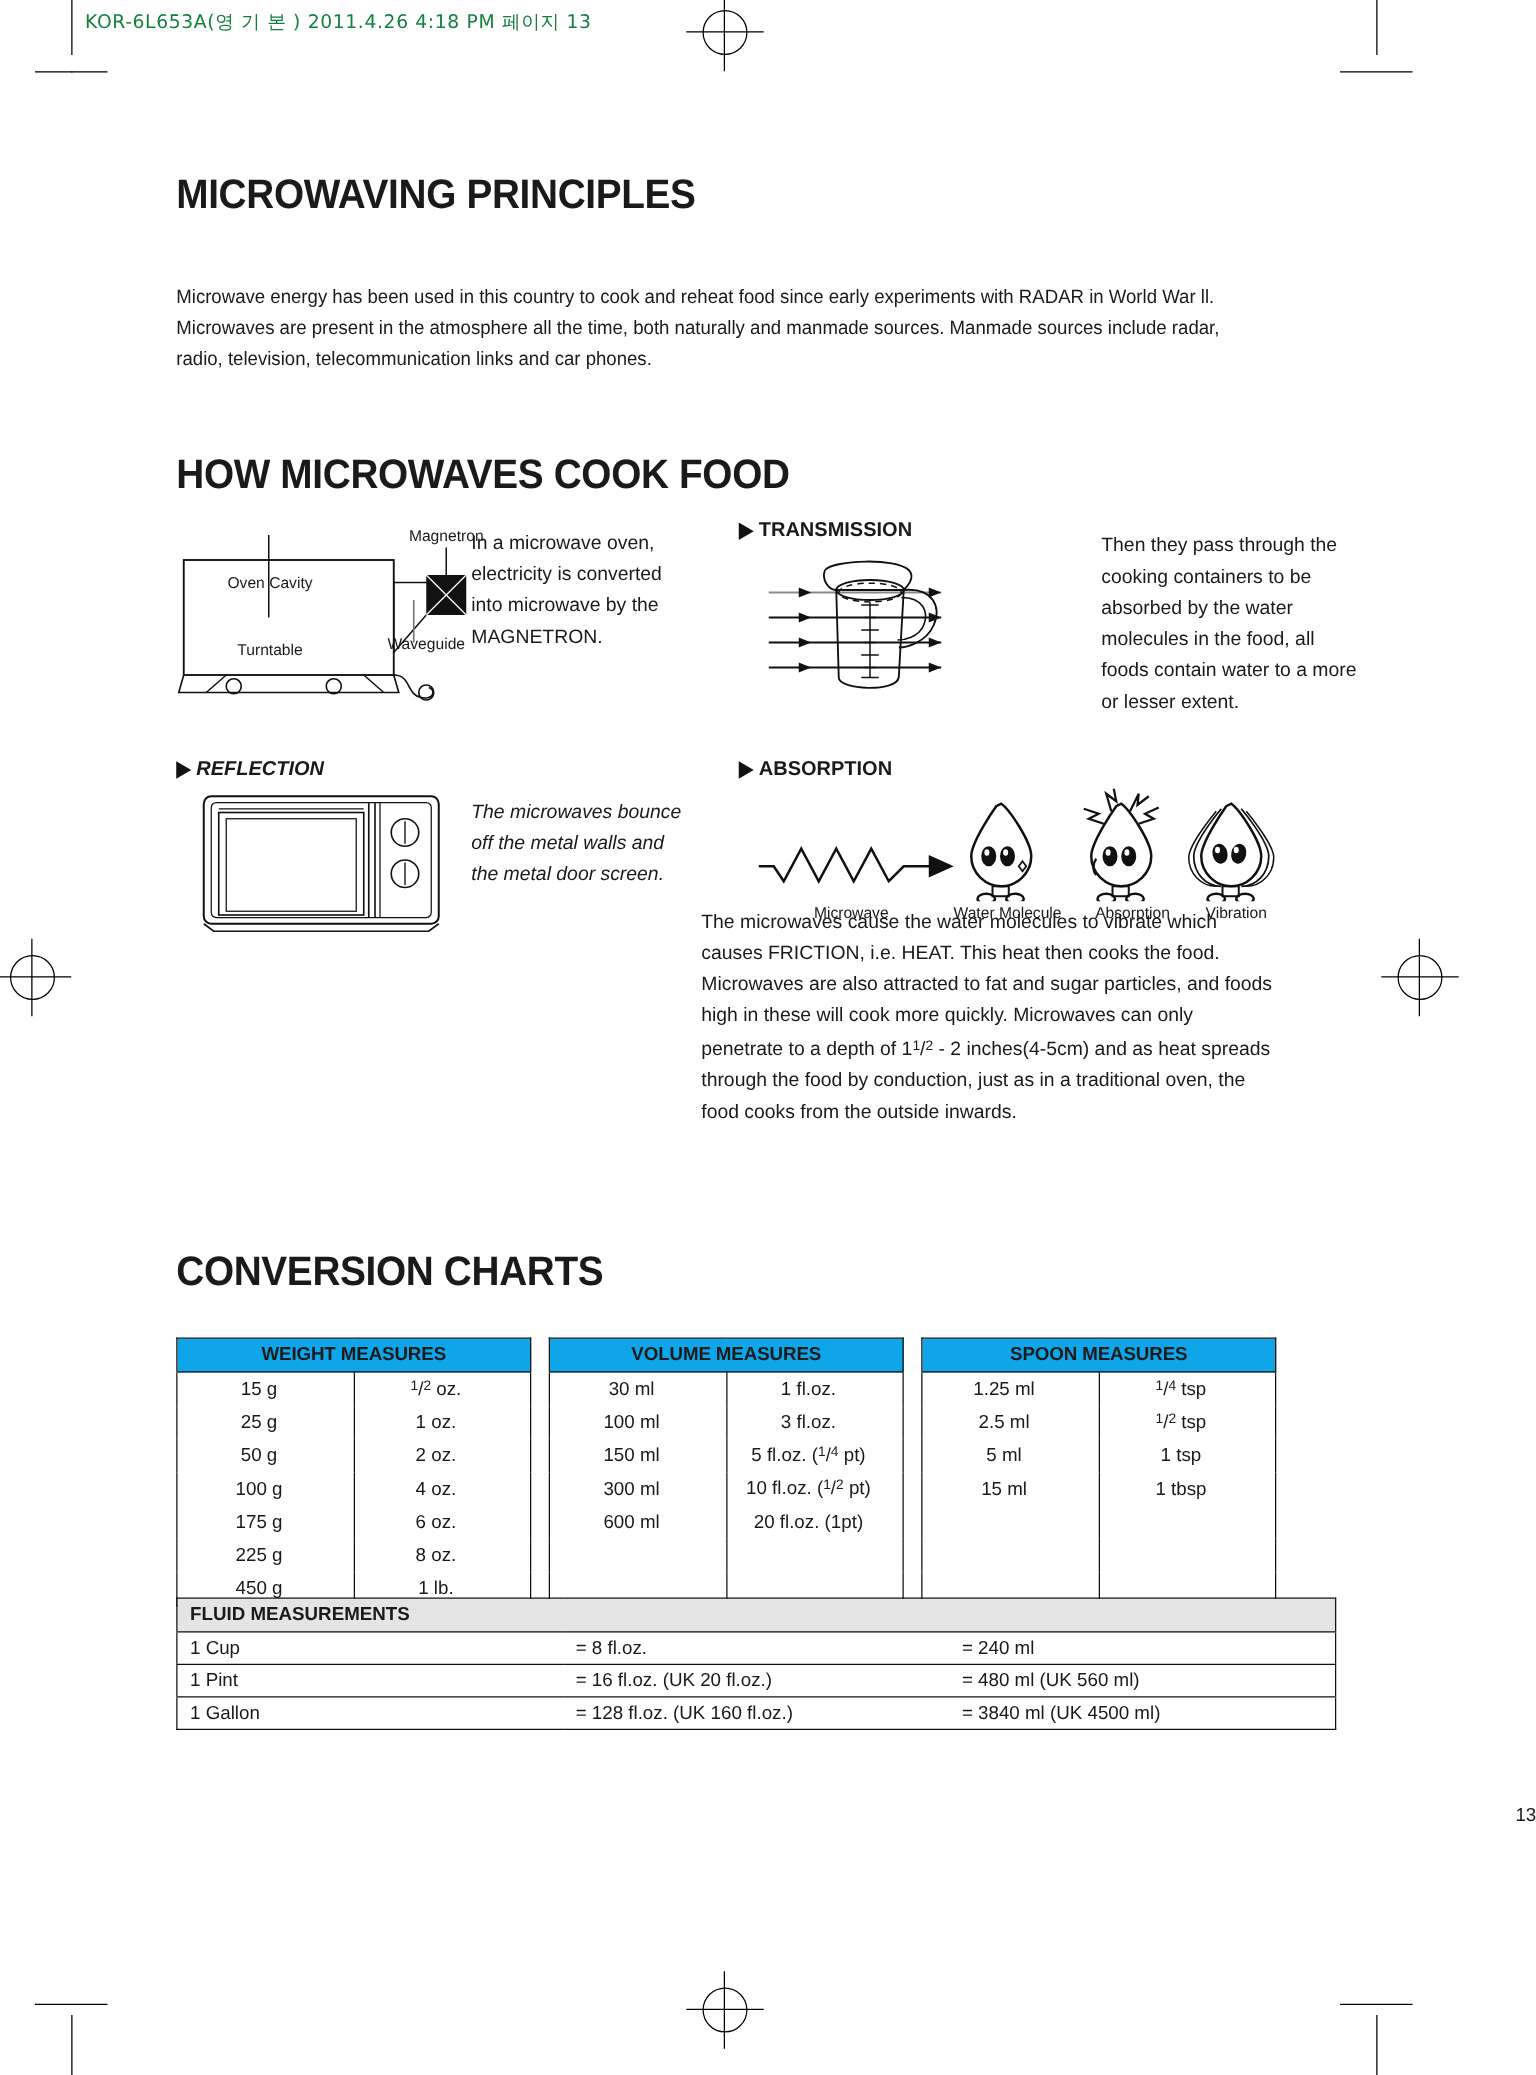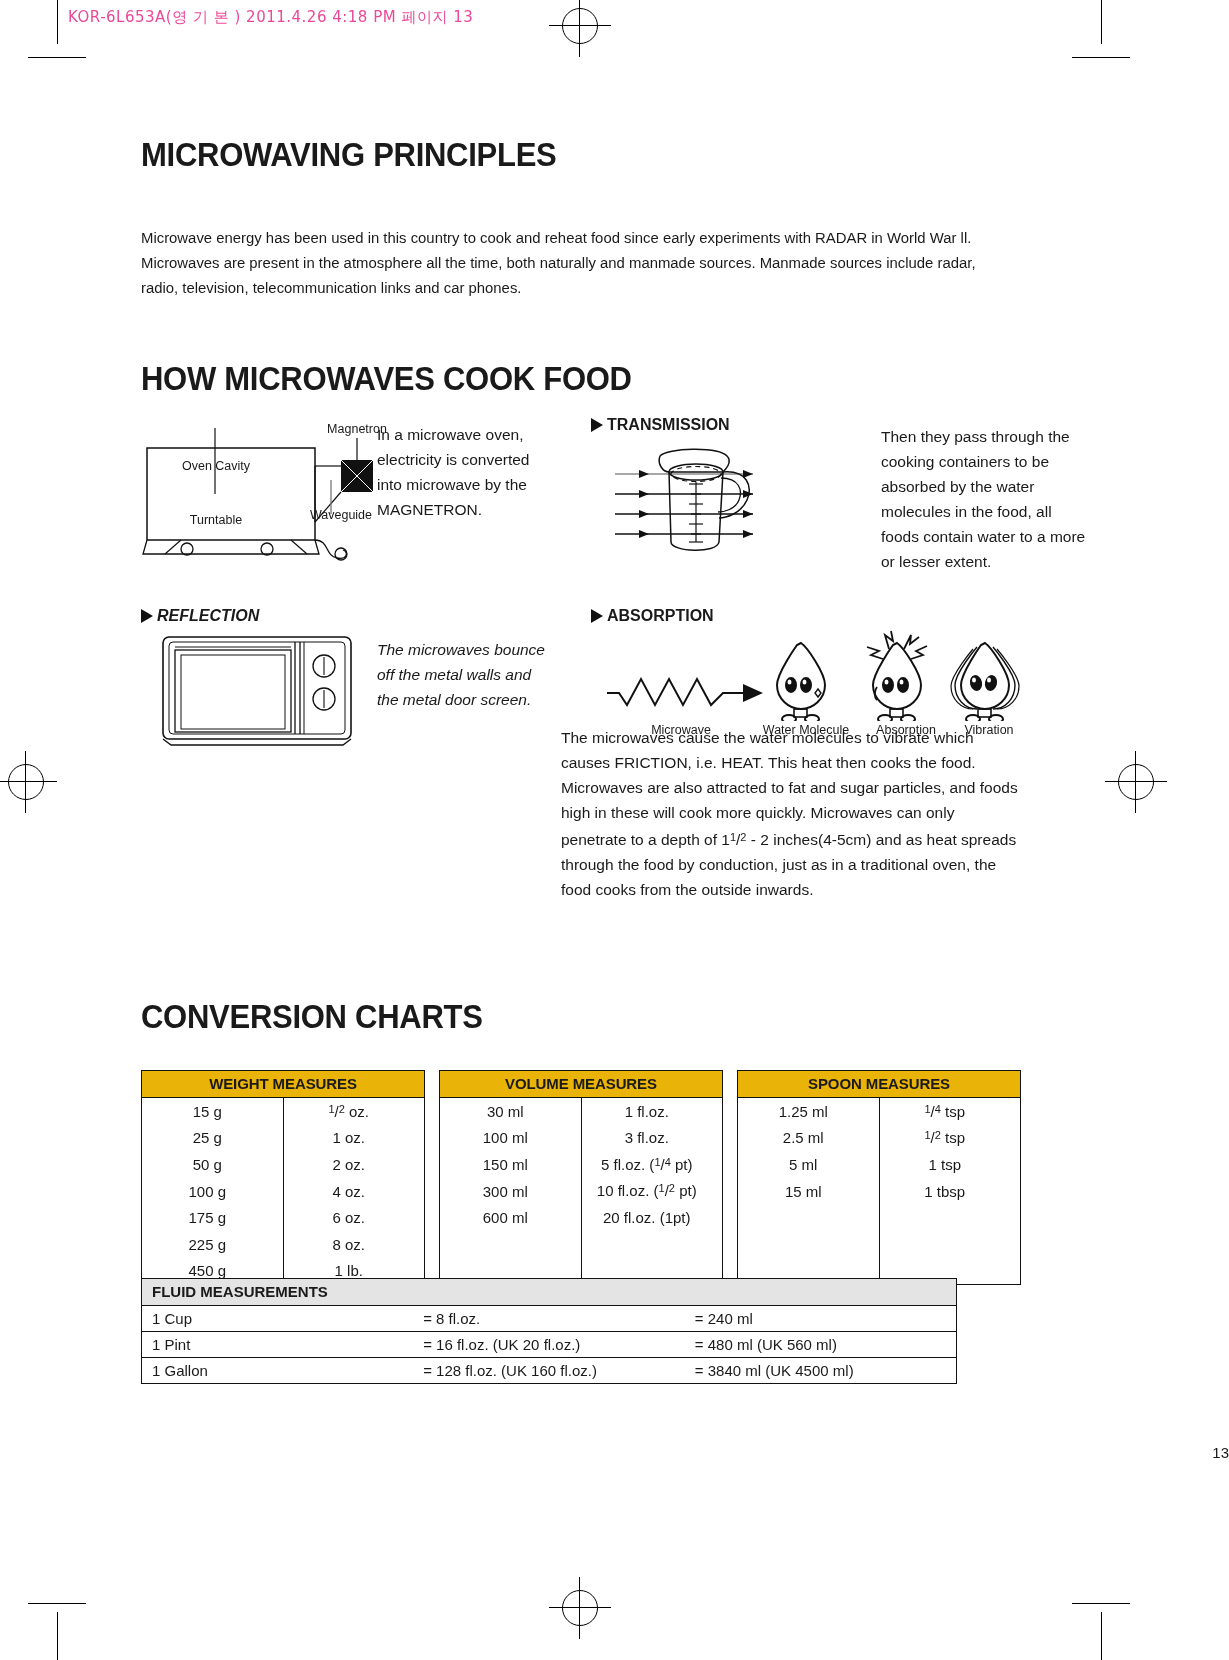--- a/index.html
+++ b/index.html
@@ -17,21 +17,21 @@
   .crop-line{position:absolute;background:#000;}
   .reg{position:absolute;width:34px;height:34px;border:1px solid #000;border-radius:50%;}
   .reg:before,.reg:after{content:"";position:absolute;background:#000;}
   .reg:before{left:-14px;top:16px;width:62px;height:1px;}
   .reg:after{top:-14px;left:16px;height:62px;width:1px;}
 
   
   .slug{
     position:absolute;left:68px;top:8px;
     font-size:15px;letter-spacing:0.5px;
-    color:#ec4899;white-space:nowrap;
+    color:#15803d;white-space:nowrap;
     font-family:"DejaVu Sans", sans-serif;
   }
 
   
   .content{position:absolute;left:141px;top:0;width:880px;}
 
   h1.title{
     font-size:33px;font-weight:bold;letter-spacing:-0.3px;
     margin:0;padding:0;line-height:1.05;
     transform:scaleX(0.94);transform-origin:left center;
@@ -48,33 +48,33 @@
     border-top:7px solid transparent;border-bottom:7px solid transparent;
     display:inline-block;
   }
   .cap{font-size:12.5px;text-align:center;}
   .fig-text{font-size:15.5px;line-height:25px;}
 
   
   table{border-collapse:collapse;}
   .meas{width:284px;border:1.6px solid #111;table-layout:fixed;}
   .meas th{
-    background:#eab308;border-bottom:1.6px solid #111;
+    background:#0ea5e9;border-bottom:1.6px solid #111;
     font-size:15px;font-weight:bold;text-align:center;padding:4px 0 5px;
     letter-spacing:-0.1px;
   }
   .meas td{
     font-size:15px;text-align:center;padding:2px 10px 2px 0;height:22.6px;
     border:0;
   }
   .meas td.l{border-right:1.6px solid #111;}
   .meas td.pad{height:22.6px;}
   .frac{font-size:11px;vertical-align:0.38em;}
 
-  .fluid{width:816px;border:1.6px solid #111;table-layout:fixed;}
+  .fluid{width:928px;border:1.6px solid #111;table-layout:fixed;}
   .fluid th{
     background:#e4e4e4;text-align:left;font-size:15px;font-weight:bold;
     padding:4px 0 5px 10px;border-bottom:1.2px solid #111;
   }
   .fluid td{
     font-size:15px;padding:3px 0 3px 10px;border-bottom:1.2px solid #111;
     height:19px;
   }
   .fluid tr:last-child td{border-bottom:0;}
 

